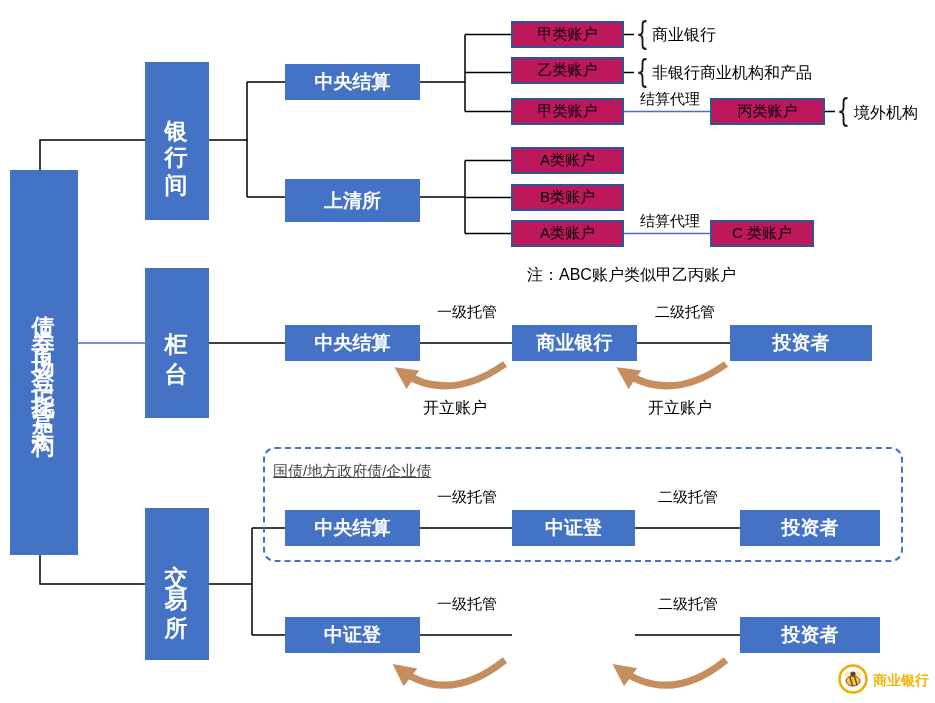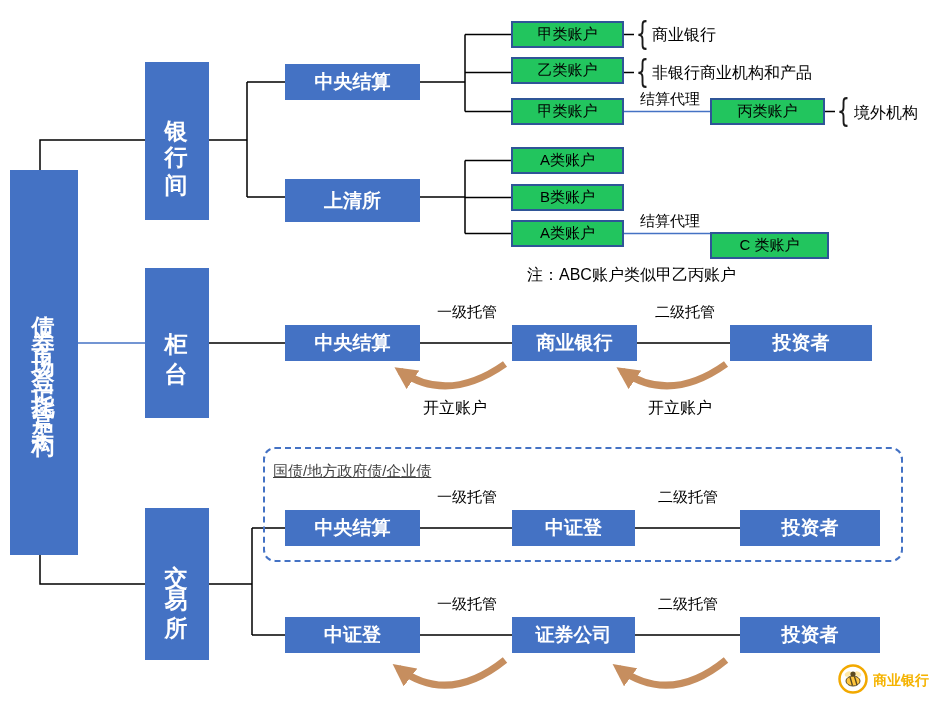--- a/index.html
+++ b/index.html
@@ -6,21 +6,21 @@
   html,body { background:#fff; }
   body { font-family:"Liberation Sans","DejaVu Sans",sans-serif; }
   .canvas { position:relative; width:935px; height:703px; background:#fff; overflow:hidden; }
   svg.overlay { position:absolute; left:0; top:0; z-index:0; }
   .bluebox { position:absolute; background:#4472C4; color:#fff; display:flex; align-items:center;
              justify-content:center; font-weight:bold; font-size:19px; z-index:2; }
   .vbox { writing-mode:vertical-lr; text-orientation:upright; font-size:23px; }
   .ls13 { letter-spacing:13px; }
   .ls26 { letter-spacing:26px; }
   .ls30 { letter-spacing:30px; }
-  .whitebox { position:absolute; background:#22c55e; border:2px solid #2F5597; color:#000;
+  .whitebox { position:absolute; background:#be185d; border:2px solid #2F5597; color:#000;
               display:flex; align-items:center; justify-content:center; font-size:15px; z-index:2; }
   .lbl { position:absolute; color:#000; font-size:15px; white-space:nowrap; z-index:2; }
   .lbl16 { font-size:16px; }
   .scopelbl { color:#3f3f3f;text-decoration:underline; }
   .brace { position:absolute; font-size:30px; color:#1a1a1a; line-height:1;
            transform:scaleX(0.7) scaleY(1.05); z-index:2; font-family:"DejaVu Sans",sans-serif; }
   .dashed { position:absolute; border:2px dashed #4472C4; border-radius:12px; z-index:1; }
   .watermark { position:absolute; right:6px; bottom:4px; display:flex; align-items:center; gap:4px; z-index:3; }
   .watermark .wm-text { color:#F5B301; font-size:14px; font-weight:bold; }
 </style>
@@ -68,21 +68,21 @@
   <div class="bluebox" style="left:285px; top:179px; width:135px; height:43px;">上清所</div>
 
   <div class="whitebox" style="left:511px; top:21px; width:113px; height:27px;">甲类账户</div>
   <div class="whitebox" style="left:511px; top:57px; width:113px; height:27px;">乙类账户</div>
   <div class="whitebox" style="left:511px; top:98px; width:113px; height:27px;">甲类账户</div>
   <div class="whitebox" style="left:710px; top:98px; width:115px; height:27px;">丙类账户</div>
 
   <div class="whitebox" style="left:511px; top:147px; width:113px; height:27px;">A类账户</div>
   <div class="whitebox" style="left:511px; top:184px; width:113px; height:27px;">B类账户</div>
   <div class="whitebox" style="left:511px; top:220px; width:113px; height:27px;">A类账户</div>
-  <div class="whitebox" style="left:710px; top:220px; width:119px; height:27px;margin-top:12px;">C 类账户</div>
+  <div class="whitebox" style="left:710px; top:220px; width:104px; height:27px;">C 类账户</div>
 
   <span class="brace" style="left:633px; top:19px;">{</span>
   <span class="brace" style="left:633px; top:57px;">{</span>
   <span class="brace" style="left:834px; top:96px;">{</span>
 
   <div class="lbl lbl16" style="left:652px; top:25px;">商业银行</div>
   <div class="lbl lbl16" style="left:652px; top:63px;">非银行商业机构和产品</div>
   <div class="lbl lbl16" style="left:854px; top:103px;">境外机构</div>
 
   <div class="lbl" style="left:640px; top:90px;">结算代理</div>
@@ -103,21 +103,20 @@
   <div class="lbl scopelbl" style="left:273px; top:462px;">国债/地方政府债/企业债</div>
 
   <div class="bluebox" style="left:285px; top:510px; width:135px; height:36px;">中央结算</div>
   <div class="bluebox" style="left:512px; top:510px; width:123px; height:36px;">中证登</div>
   <div class="bluebox" style="left:740px; top:510px; width:140px; height:36px;">投资者</div>
 
   <div class="lbl" style="left:437px; top:488px;">一级托管</div>
   <div class="lbl" style="left:658px; top:488px;">二级托管</div>
 
   <div class="bluebox" style="left:285px; top:617px; width:135px; height:36px;">中证登</div>
-  <div class="bluebox" style="left:512px; top:617px; width:123px; height:36px;">证券公司</div>
   <div class="bluebox" style="left:740px; top:617px; width:140px; height:36px;">投资者</div>
 
   <div class="lbl" style="left:437px; top:595px;">一级托管</div>
   <div class="lbl" style="left:658px; top:595px;">二级托管</div>
 
   <div class="watermark">
     <span>
       <svg width="32" height="32" viewBox="0 0 32 32">
         <circle cx="16" cy="16" r="13.5" fill="#ffffff" stroke="#F2A900" stroke-width="2.5"></circle>
         <ellipse cx="11" cy="11" rx="3.5" ry="2.2" fill="#FFE9A8" transform="rotate(-30 11 11)"></ellipse>

